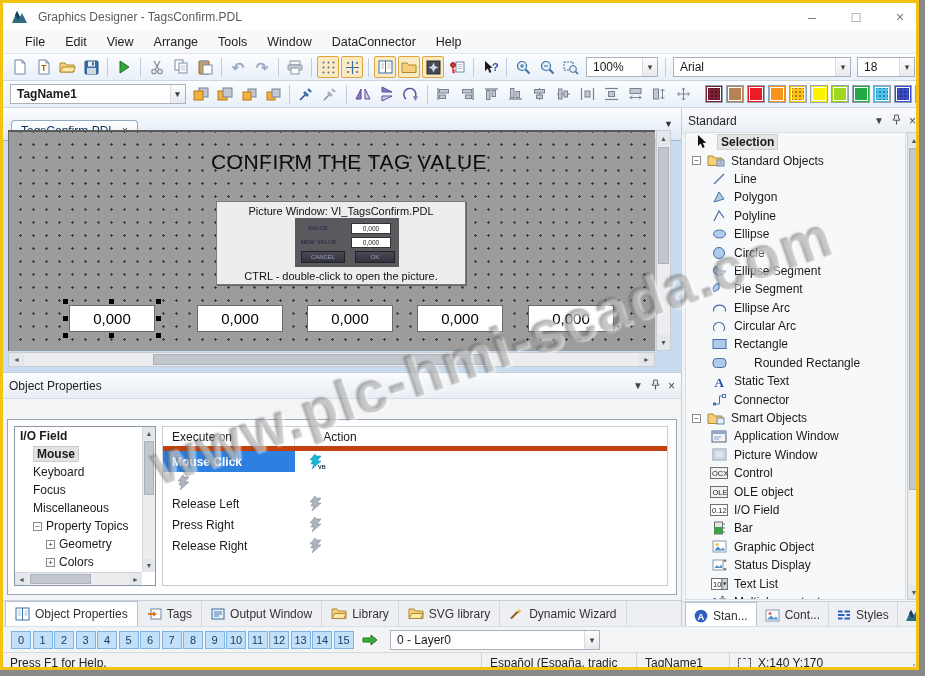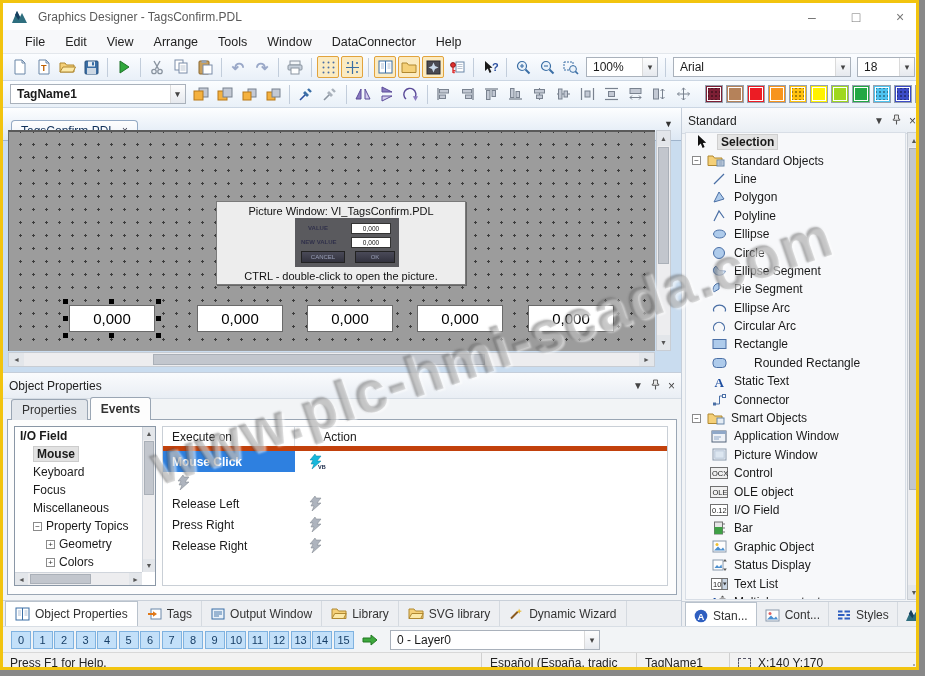--- a/index.html
+++ b/index.html
@@ -568,20 +568,21 @@
   <div class="docarea">
     <div class="doctabs">
       <div class="doctab">
         <span>TagsConfirm.PDL</span>
         <span class="tclose">×</span>
       </div>
       <span class="tabmenu">▼</span>
     </div>
     <div class="canvaswrap">
       <div class="canvas">
+        <div class="ctitle">CONFIRM THE TAG VALUE</div>
         <div class="picwin">
           <div class="pwheader">Picture Window: VI_TagsConfirm.PDL</div>
           <div class="pwpanel">
             <span class="pwlabel l1">VALUE</span>
             <span class="pwfield f1">0,000</span>
             <span class="pwlabel l2">NEW VALUE</span>
             <span class="pwfield f2">0,000</span>
             <span class="pwbtn b1">CANCEL</span>
             <span class="pwbtn b2">OK</span>
           </div>
@@ -963,24 +964,20 @@
       <span>Object Properties</span>
       <span class="hicons">
         <span>▼</span>
         <span><svg width="9" height="11" viewBox="0 0 9 11">
               <path d="M2.5 1 h4 v4 h1.2 v1.3 h-6.4 V5 h1.2 z" fill="#E8E8E8" stroke="#555" stroke-width="0.9"></path>
               <line x1="4.5" y1="6.5" x2="4.5" y2="10.5" stroke="#555" stroke-width="1.1"></line>
             </svg></span>
         <span style="font-size:12px;">×</span>
       </span>
     </div>
-    <div class="op-tabs" id="optabs">
-        <div class="op-tab">Properties</div>
-        <div class="op-tab active">Events</div>
-      </div>
     <div class="op-content">
       <div class="proptree" id="proptree">
         <div class="ptrow b" style="padding-left: 5px;">
             <span class="lbl">I/O Field</span>
           </div>
           <div class="ptrow b sel" style="padding-left: 18px;">
             <span class="lbl">Mouse</span>
           </div>
           <div class="ptrow" style="padding-left: 18px;">
             <span class="lbl">Keyboard</span>

